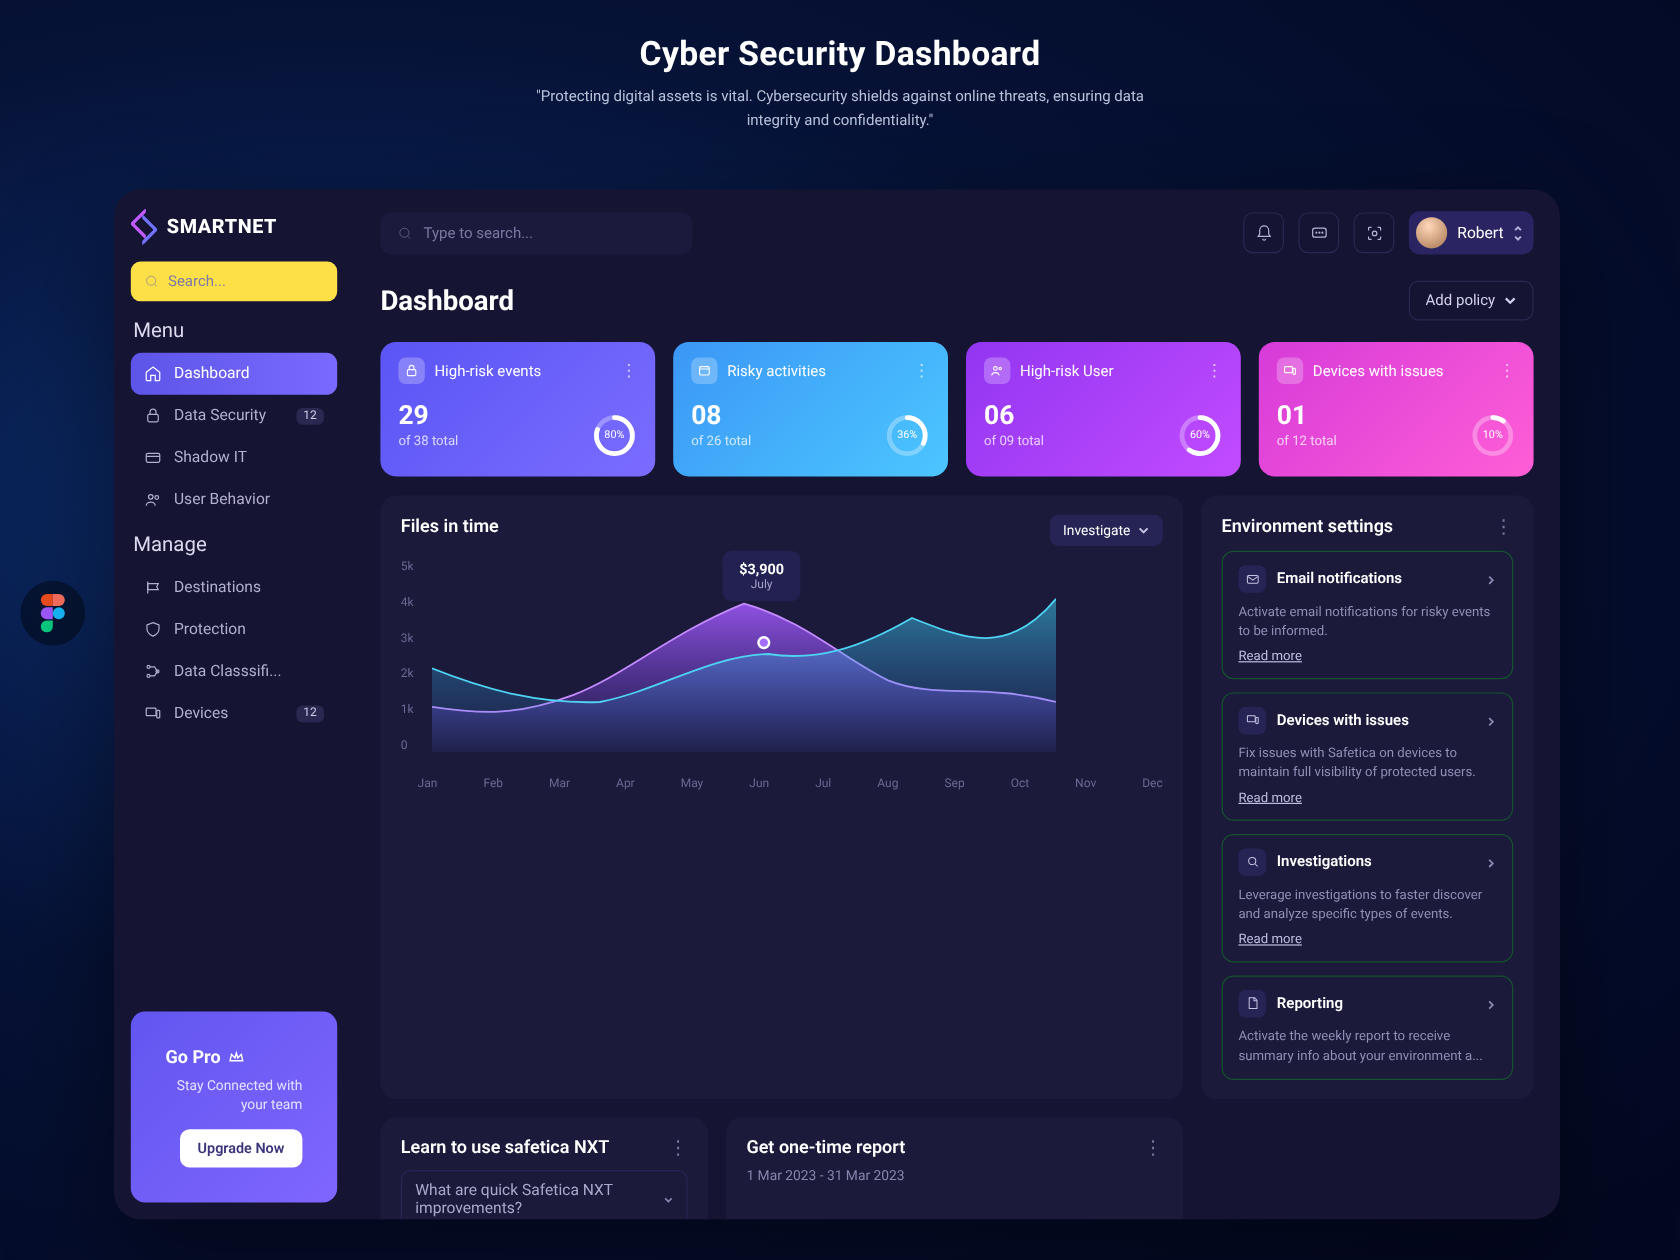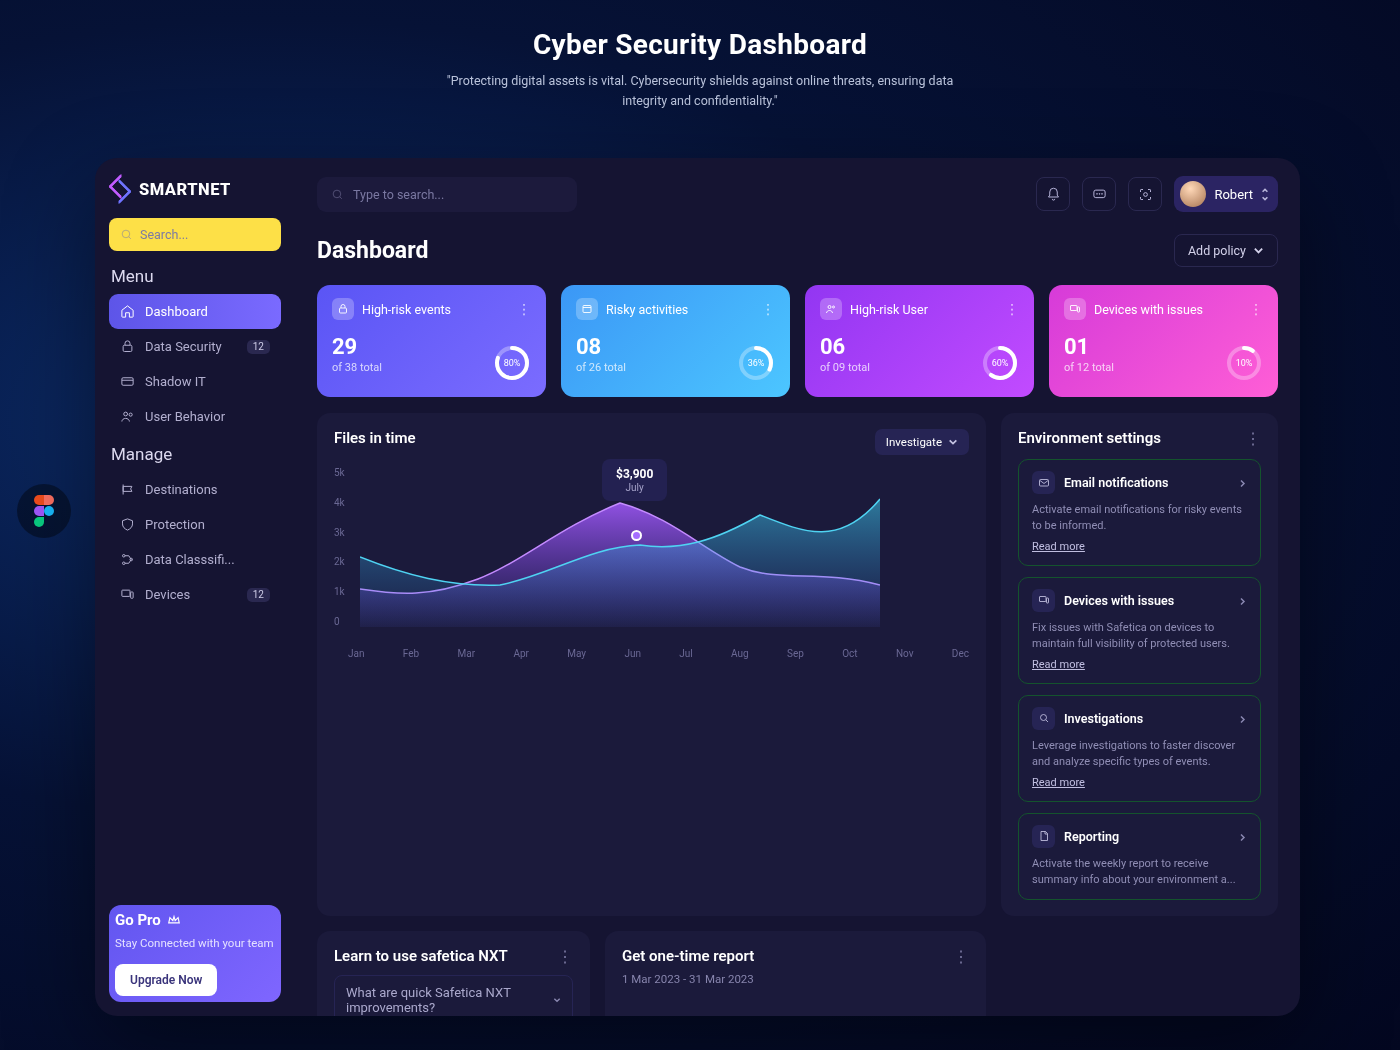--- a/index.html
+++ b/index.html
@@ -32,21 +32,21 @@
 .brand-logo::before, .brand-logo::after { content:''; position:absolute; width:13px; height:13px; border:3px solid transparent; border-top-color:#7a63ff; border-right-color:#7a63ff; border-radius:3px; transform:rotate(45deg); }
 .brand-logo::before{ left:0; top:4px; border-top-color:#6f73ff; border-right-color:#6f73ff;}
 .brand-logo::after{ right:0; bottom:4px; border-top-color:#c15bff; border-right-color:#c15bff; transform:rotate(225deg);}
 .sidebar-search { background:#fde047; border-radius:8px; padding:9px 11px; display:flex; align-items:center; gap:7px; color:#7c7aa3; font-size:12.5px; margin-bottom:14px;}
 .sidebar-search svg{ width:13px; height:13px; stroke:#7c7aa3;}
 .menu-label { font-size:17px; color:#dcd9ef; margin:1px 0 8px 2px;}
 .nav-item { display:flex; align-items:center; gap:10px; padding:10px 11px; border-radius:9px; cursor:pointer; color:#b2afcf; font-size:13px;}
 .nav-item.active { background:linear-gradient(90deg,#5d55e8,#7a6aff); color:#fff;}
 .nav-item svg { width:15px; height:15px; stroke:currentColor; fill:none; stroke-width:1.6;}
 .nav-item .badge { margin-left:auto; background:#2a2850; border-radius:5px; font-size:10px; padding:1.5px 6px; color:#cfcde8;}
-.go-pro { margin-top:auto; background:linear-gradient(135deg,#6256f0,#7f66ff); border-radius:12px; padding:6px; }
+.go-pro { margin-top:auto; background:linear-gradient(135deg,#6256f0,#7f66ff); border-radius:12px; padding:29px;text-align:right; }
 .go-pro-title{ font-weight:700; font-size:15px; display:flex; align-items:center; gap:6px;}
 .go-pro-sub{ font-size:11.5px; color:#e4e1ff; margin-top:6px; line-height:1.4;}
 .go-pro-btn{ margin-top:13px; background:#fff; color:#3a347b; font-size:12px; font-weight:600; padding:9px 15px; border-radius:8px; display:inline-block; cursor:pointer;}
 
 
 .main { flex:1; display:flex; flex-direction:column; padding:18px 22px 0; }
 .topbar { display:flex; align-items:center; gap:12px; }
 .top-search{ background:#1c1a3c; border-radius:9px; padding:10px 14px; flex:0 0 260px; display:flex; align-items:center; gap:9px; color:#7a78a1; font-size:12.5px;}
 .top-search svg{width:13px;height:13px;stroke:#7a78a1;}
 .top-spacer{flex:1;}

